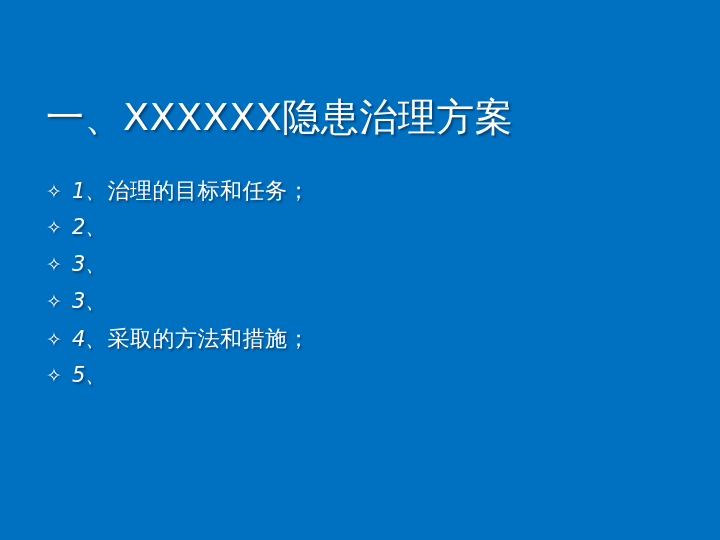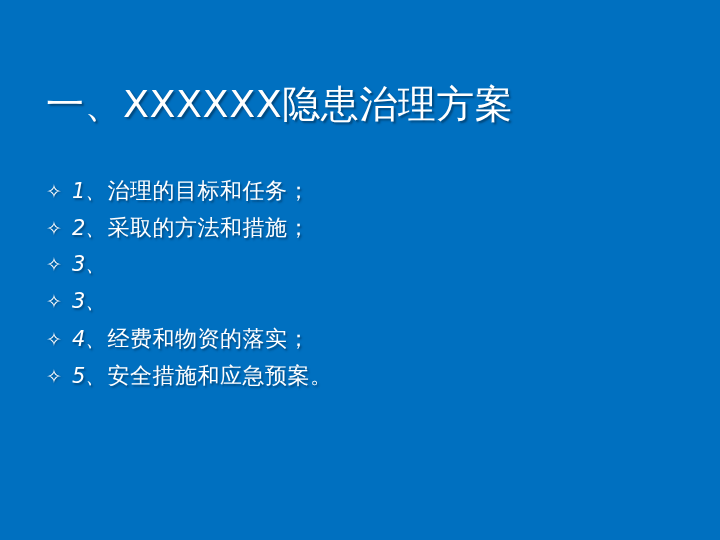--- a/index.html
+++ b/index.html
@@ -16,21 +16,21 @@
     overflow: hidden;
     background: #0070c0;
     font-family: "Liberation Serif", "DejaVu Serif", serif;
     -webkit-font-smoothing: antialiased;
   }
 
   
   .slide-title {
     position: absolute;
     left: 46px;
-    top: 83px;
+    top: 96px;
     width: 640px;
     margin: 0;
     color: #ffffff;
     font-family: "DejaVu Sans", "Liberation Sans", sans-serif;
     font-size: 38px;
     font-weight: 400;
     line-height: 1.15;
     letter-spacing: 0.5px;
     white-space: nowrap;
     text-shadow: 2px 2px 2px rgba(0, 38, 70, 0.55);
@@ -94,40 +94,38 @@
 
     <li class="bullet-item">
       <span class="bullet-marker">✧</span>
       <span class="bullet-number">1、</span>
       <span class="bullet-text">治理的目标和任务；</span>
     </li>
 
     <li class="bullet-item">
       <span class="bullet-marker">✧</span>
       <span class="bullet-number">2、</span>
-      <span class="bullet-text">采取的方法和措施；</span>
     </li>
 
     <li class="bullet-item">
       <span class="bullet-marker">✧</span>
       <span class="bullet-number">3、</span>
     </li>
 
     <li class="bullet-item">
       <span class="bullet-marker">✧</span>
       <span class="bullet-number">3、</span>
     </li>
 
     <li class="bullet-item">
       <span class="bullet-marker">✧</span>
       <span class="bullet-number">4、</span>
-      <span class="bullet-text">经费和物资的落实；</span>
+      <span class="bullet-text">采取的方法和措施；</span>
     </li>
 
     <li class="bullet-item">
       <span class="bullet-marker">✧</span>
       <span class="bullet-number">5、</span>
-      <span class="bullet-text">安全措施和应急预案。</span>
     </li>
 
   </ul>
 
 </div>
 
 </body></html>

